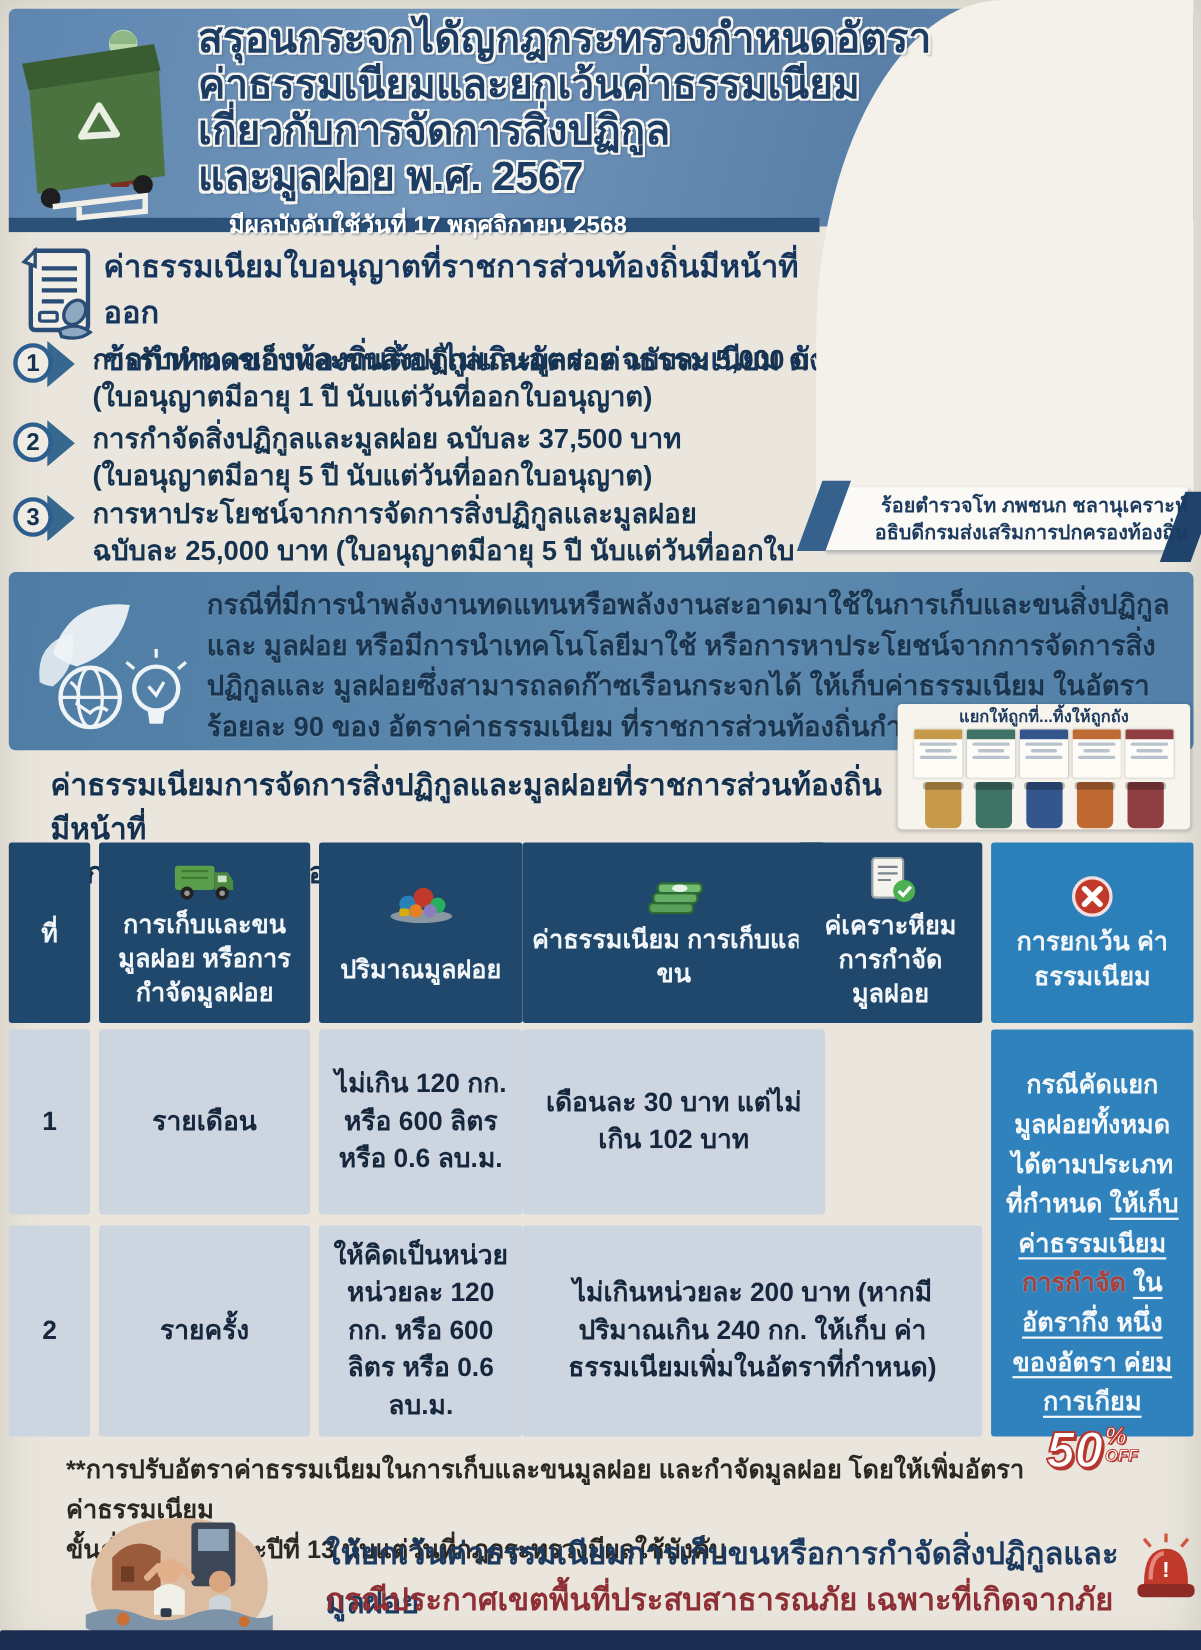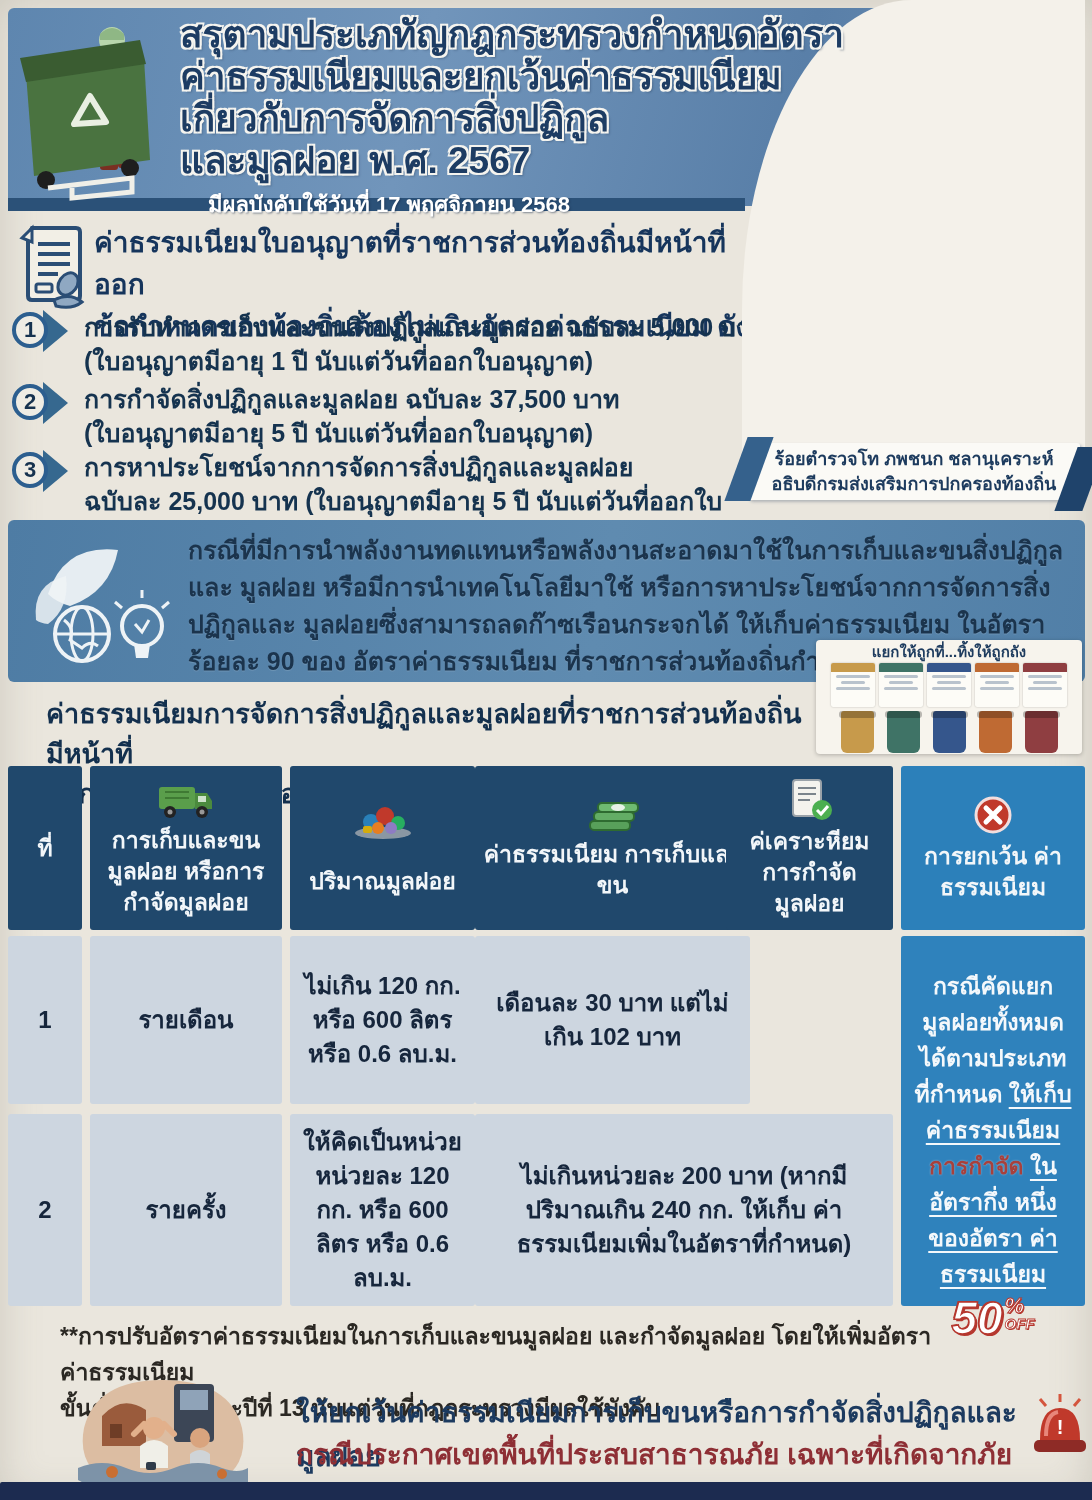--- a/index.html
+++ b/index.html
@@ -35,21 +35,21 @@
     white-space:nowrap;
   }
   .effective-date {
     display:block; margin-top:5px; font-size:22px; font-weight:bold; color:#ffffff;
     text-shadow:1px 1px 2px rgba(20,40,70,.5); white-space:nowrap;margin-left:28px;
   }
   .dumpster { position:absolute; left:12px; top:12px; z-index:2; }
   .caption-box {
     position:absolute; left:748px; top:443px; width:332px; height:57px;
     background:#fbfaf6; border-radius:3px; z-index:4;
-    display:flex; flex-direction:column; align-items:center; justify-content:center;
+    display:flex; flex-direction:column; align-items:flex-end; justify-content:center;
     box-shadow:2px 2px 3px rgba(50,70,100,.3);
   }
   .caption-box::before {
     content:""; position:absolute; left:-12px; top:-6px; width:26px; height:64px;
     background:#35618c; transform:skewX(-20deg); z-index:-1;
   }
   .caption-box::after {
     content:""; position:absolute; right:-14px; top:4px; width:28px; height:64px;
     background:#1f436b; transform:skewX(-20deg); z-index:-1;
   }
@@ -194,21 +194,21 @@
     <rect x="106" y="146" width="18" height="10" rx="3" fill="#7a2f22"></rect>
     <polygon points="14,62 132,46 138,148 22,164" fill="#4a7340"></polygon>
     <polygon points="8,46 128,28 134,52 14,70" fill="#3a5c31"></polygon>
     <path d="M78,84 L94,110 L62,112 Z" fill="none" stroke="#e9efe2" stroke-width="6" stroke-linejoin="round"></path>
     <circle cx="34" cy="168" r="9" fill="#1e1e1e"></circle>
     <circle cx="118" cy="156" r="9" fill="#1e1e1e"></circle>
     <path d="M36,176 L120,166 L120,180 L60,186 L60,176" fill="none" stroke="#f0efe8" stroke-width="5"></path>
   </svg>
 
   <div class="header-title">
-    <span class="t-line">สรุตามประเภทัญกฎกระทรวงกำหนดอัตรา</span>
+    <span class="t-line">สรุอนกระจกไดัญกฎกระทรวงกำหนดอัตรา</span>
     <span class="t-line">ค่าธรรมเนียมและยกเว้นค่าธรรมเนียม</span>
     <span class="t-line">เกี่ยวกับการจัดการสิ่งปฏิกูล</span>
     <span class="t-line">และมูลฝอย พ.ศ. 2567</span>
     <span class="effective-date">มีผลบังคับใช้วันที่ 17 พฤศจิกายน 2568</span>
   </div>
 
   <div class="caption-box">
     <span class="caption-name">ร้อยตำรวจโท ภพชนก ชลานุเคราะห์</span>
     <span class="caption-title">อธิบดีกรมส่งเสริมการปกครองท้องถิ่น</span>
   </div>
@@ -391,21 +391,21 @@
 
   <div class="cell td r2 c1">2</div>
   <div class="cell td r2 c2">รายครั้ง</div>
   <div class="cell td r2 c3">ให้คิดเป็นหน่วย หน่วยละ 120 กก. หรือ 600 ลิตร หรือ 0.6 ลบ.ม.</div>
   <div class="cell td r2 merged">ไม่เกินหน่วยละ 200 บาท (หากมีปริมาณเกิน 240 กก. ให้เก็บ ค่าธรรมเนียมเพิ่มในอัตราที่กำหนด)</div>
 
   <div class="exemption-cell">
     <span>กรณีคัดแยก มูลฝอยทั้งหมด ได้ตามประเภท ที่กำหนด</span>
     <span class="u">ให้เก็บ ค่าธรรมเนียม</span>
     <span class="red-word">การกำจัด</span>
-    <span class="u">ในอัตรากึ่ง หนึ่งของอัตรา ค่าธรรมเนียม</span>
+    <span class="u">ในอัตรากึ่ง หนึ่งของอัตรา ค่ยมการเกียม</span>
     <div class="badge">
       <span class="badge-50">50</span>
       <span class="badge-col">
         <span class="badge-pct">%</span>
         <span class="badge-off">OFF</span>
       </span>
     </div>
   </div>
 
   <div class="footnote">

